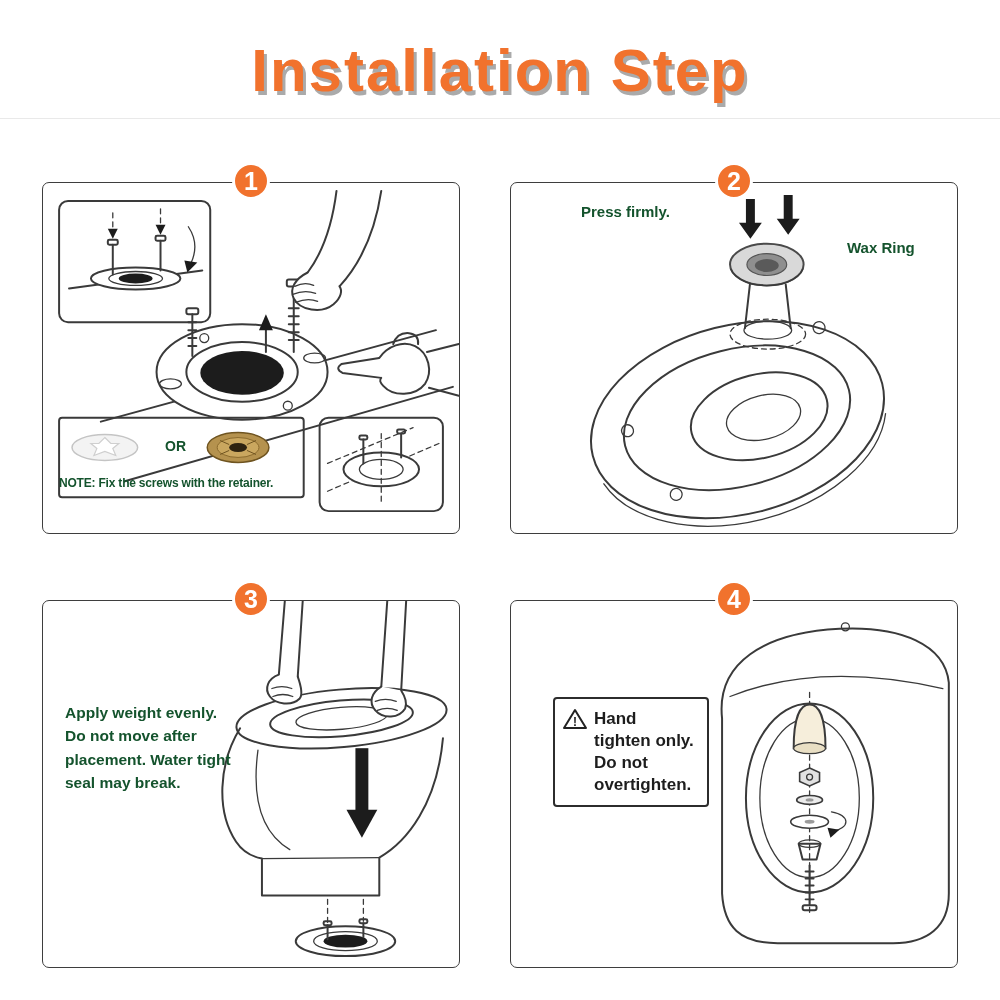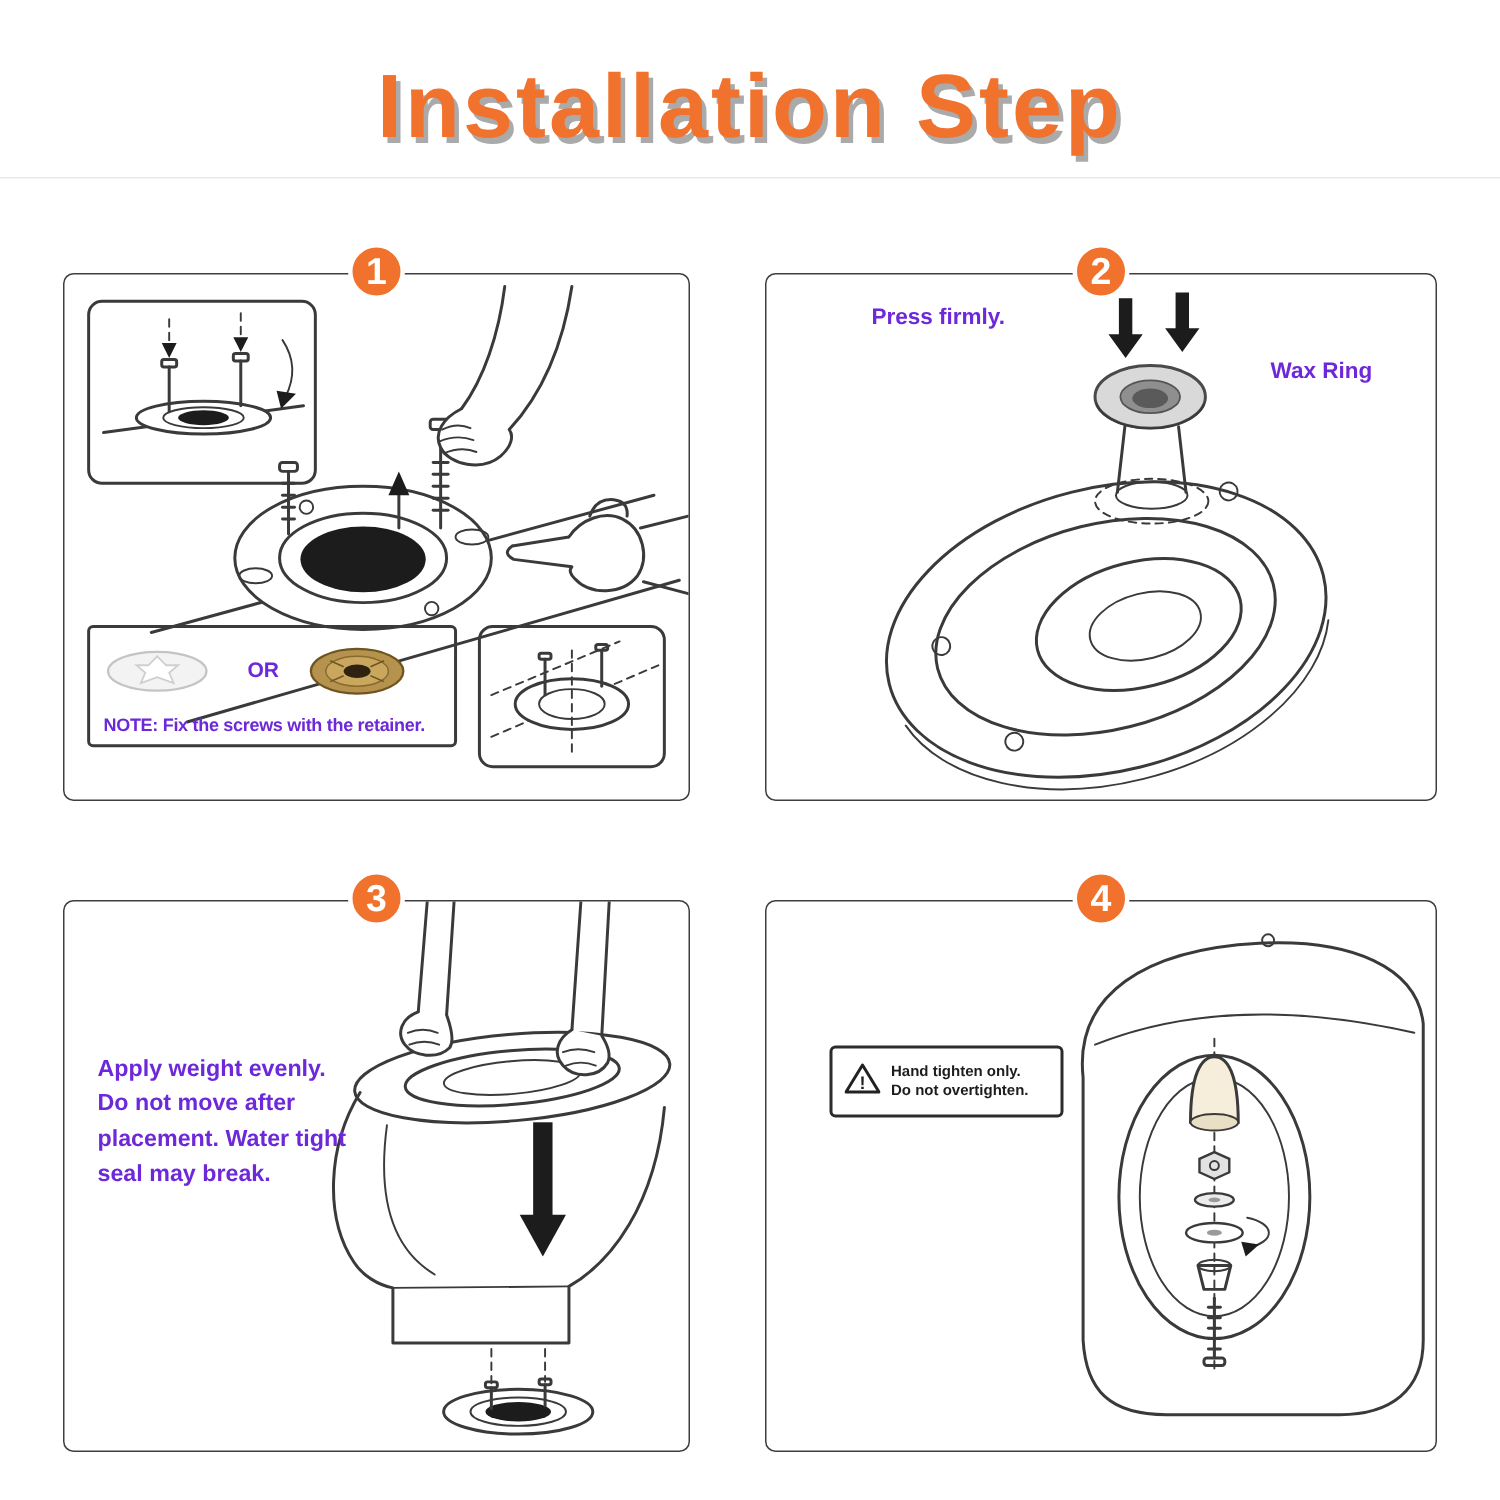--- a/index.html
+++ b/index.html
@@ -29,34 +29,34 @@
 
   .art { position:absolute; left:0; top:0; width:100%; height:100%; }
 
   
   .ln   { fill:none; stroke:#3a3a3a; stroke-width:2; stroke-linecap:round; stroke-linejoin:round; }
   .thin { stroke-width:1.3; }
   .dash { stroke-dasharray:5 4; }
   .dkf  { fill:#1c1c1c; stroke:none; }
   .wf   { fill:#ffffff; }
 
-  .lbl { position:absolute; color:#6d28d9; font-weight:bold; }
+  .lbl { position:absolute; color:#14532d; font-weight:bold; }
 
   .press-label    { left:70px;  top:20px;  font-size:15px; }
   .waxring-label  { left:314px; top:56px;  font-size:15px;margin-left:22px; }
   .or-label       { left:122px; top:255px; font-size:14px; }
-  .note-text      { left:26px;  top:293px; width:238px; font-size:12px; letter-spacing:-0.2px; }
+  .note-text      { left:16px;  top:293px; width:238px; font-size:12px; letter-spacing:-0.2px; }
   .instruction    { left:22px;  top:64px;  width:170px; font-size:15.5px; line-height:1.5;margin-top:36px; }
 
   .warnbox {
     position:absolute; left:42px; top:96px; width:156px;
     border:2px solid #2c2c2c; border-radius:4px; background:#fff;
     padding:9px 8px; display:flex; gap:7px; z-index:3;
   }
-  .warnbox .warn-text { font-weight:bold; font-size:10px; line-height:1.3; width:102px; color:#1d1d1d; }
+  .warnbox .warn-text { font-weight:bold; font-size:17px; line-height:1.3; width:102px; color:#1d1d1d; }
 </style>
 </head>
 <body>
 
 <div class="title">Installation Step</div>
 <div class="top-divider"></div>
 
 <div class="panel" id="panel1">
   <div class="badge">1</div>
 

